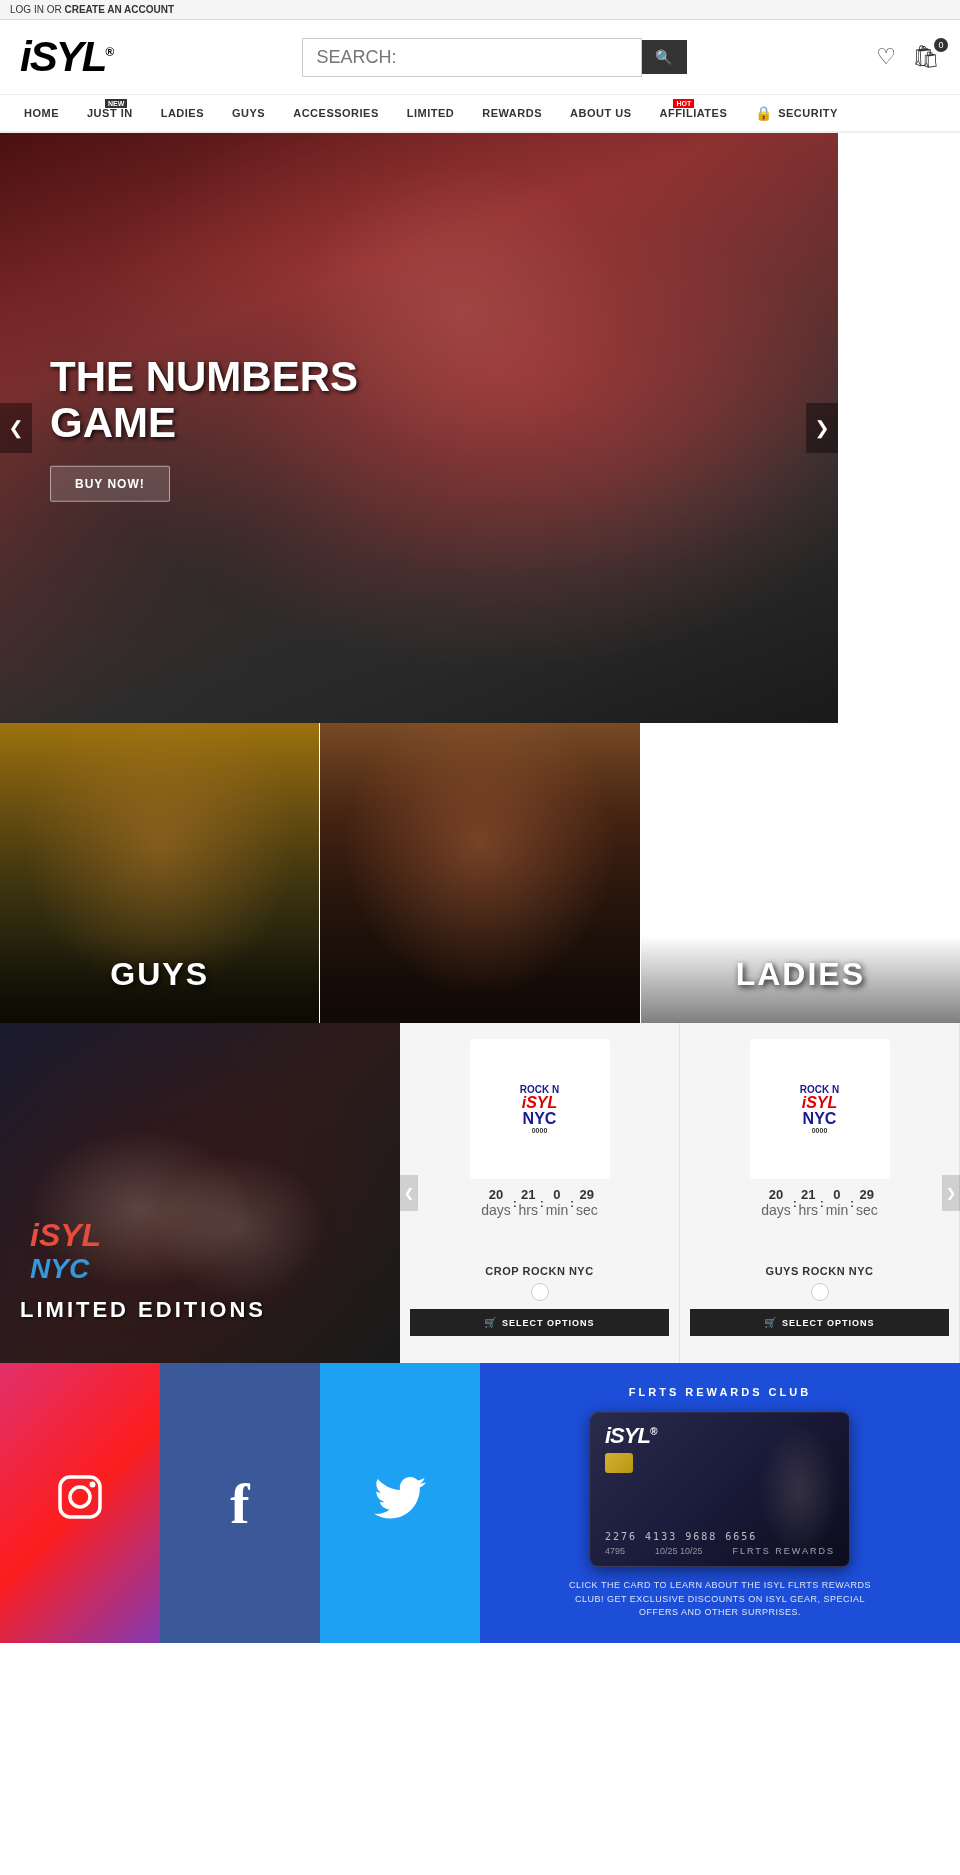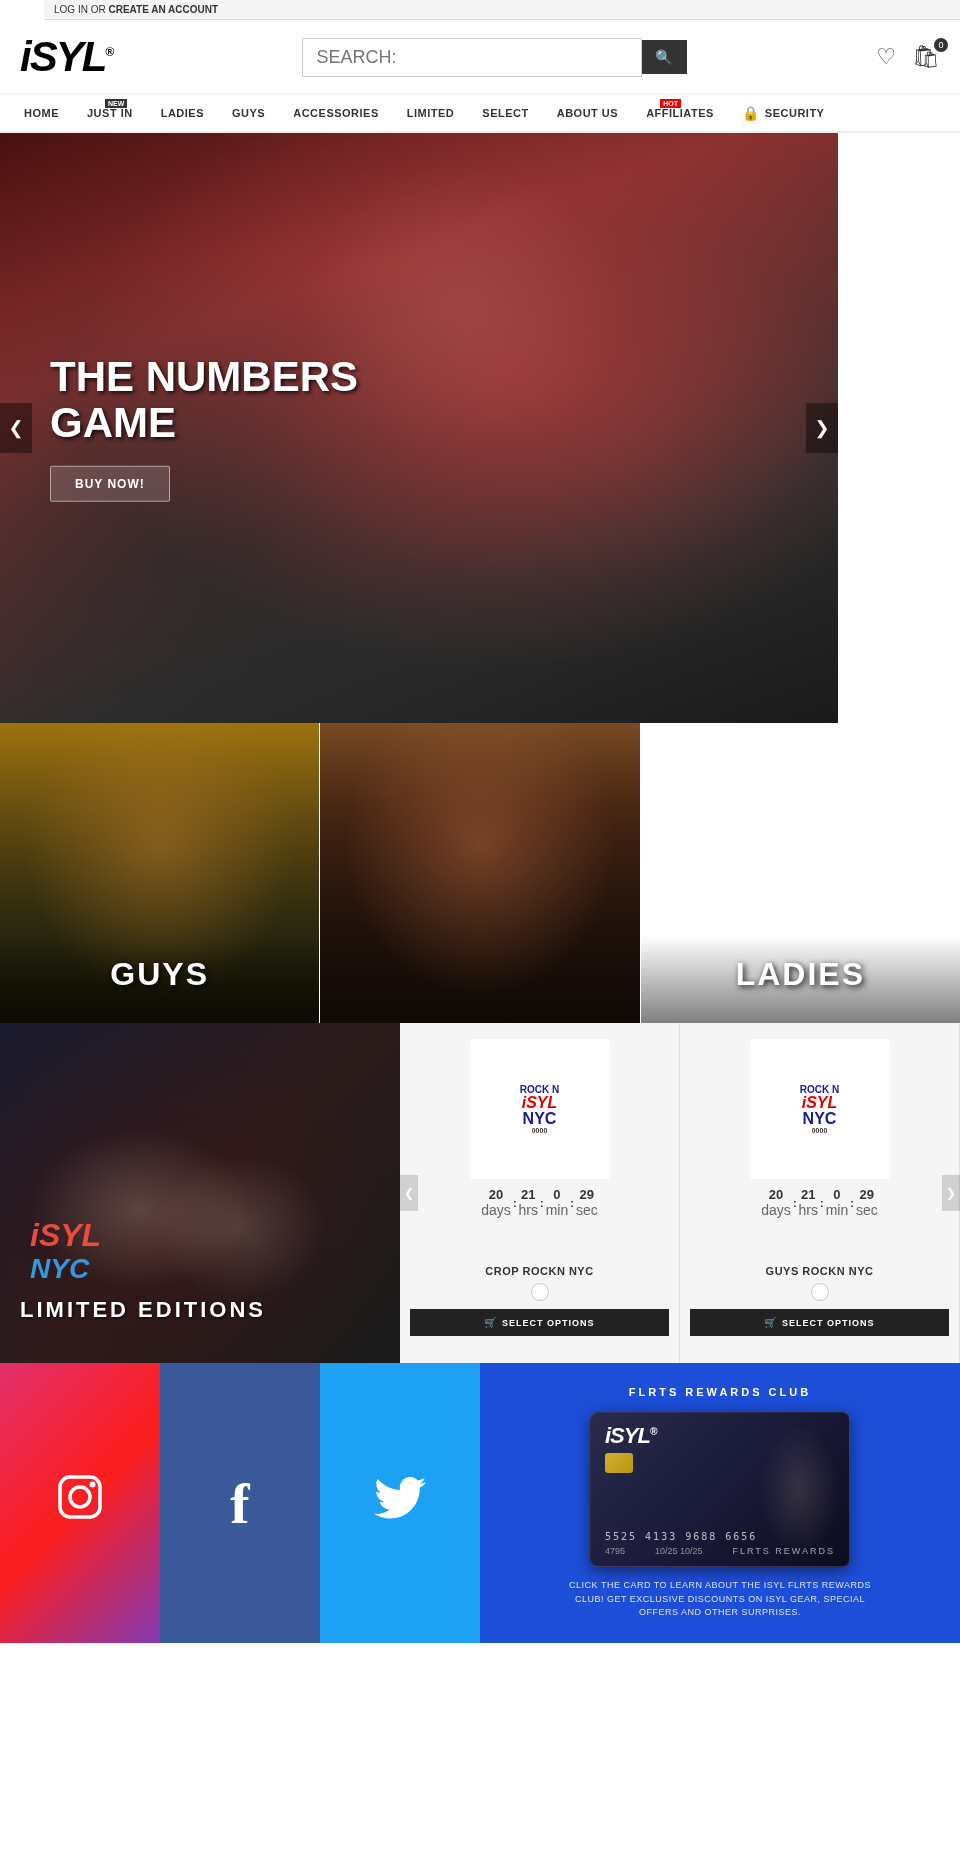--- a/index.html
+++ b/index.html
@@ -5,21 +5,20 @@
     * { margin: 0; padding: 0; box-sizing: border-box; }
     body { font-family: Arial, sans-serif; background: #fff; width: 960px; }
 
     
     .top-bar {
       background: #f5f5f5;
       font-size: 10px;
       padding: 4px 10px;
       color: #333;
       border-bottom: 1px solid #ddd;
-      margin-left: 44px;
     }
     .top-bar a { color: #333; text-decoration: none; font-weight: bold; }
 
     
     .header {
       display: flex;
       align-items: center;
       padding: 10px 20px;
       background: #fff;
       border-bottom: 1px solid #eee;
@@ -601,21 +600,21 @@
     <li>
       <a>GUYS</a>
     </li>
     <li>
       <a>ACCESSORIES</a>
     </li>
     <li>
       <a>LIMITED</a>
     </li>
     <li>
-      <a>SELECT</a>
+      <a>REWARDS</a>
     </li>
     <li>
       <a>ABOUT US</a>
     </li>
     <li style="position:relative;">
       <a>AFFILIATES</a>
       <span class="badge-hot">HOT</span>
     </li>
     <li>
       <a style="display:flex;align-items:center;gap:3px;">
@@ -794,21 +793,21 @@
       <div style="display:flex;justify-content:space-between;align-items:flex-start;">
         <div style="font-size:22px;font-weight:900;color:#fff;font-style:italic;letter-spacing:-1px;">
           <span>iSYL</span><sup style="font-size:10px;">®</sup>
         </div>
         <div style="text-align:right;">
 
           <div class="card-bg-people"></div>
         </div>
       </div>
       <div class="card-chip"></div>
-      <div class="card-number">5525 4133 9688 6656</div>
+      <div class="card-number">2276 4133 9688 6656</div>
       <div class="card-footer">
         <div class="card-id">4795</div>
         <div class="card-dates">
           <span>10/25</span> <span>10/25</span>
         </div>
         <div class="card-rewards-label">FLRTS REWARDS</div>
       </div>
     </div>
     <div class="rewards-desc">CLICK THE CARD TO LEARN ABOUT THE ISYL FLRTS REWARDS CLUB! GET EXCLUSIVE DISCOUNTS ON ISYL GEAR, SPECIAL OFFERS AND OTHER SURPRISES.</div>
   </div>

